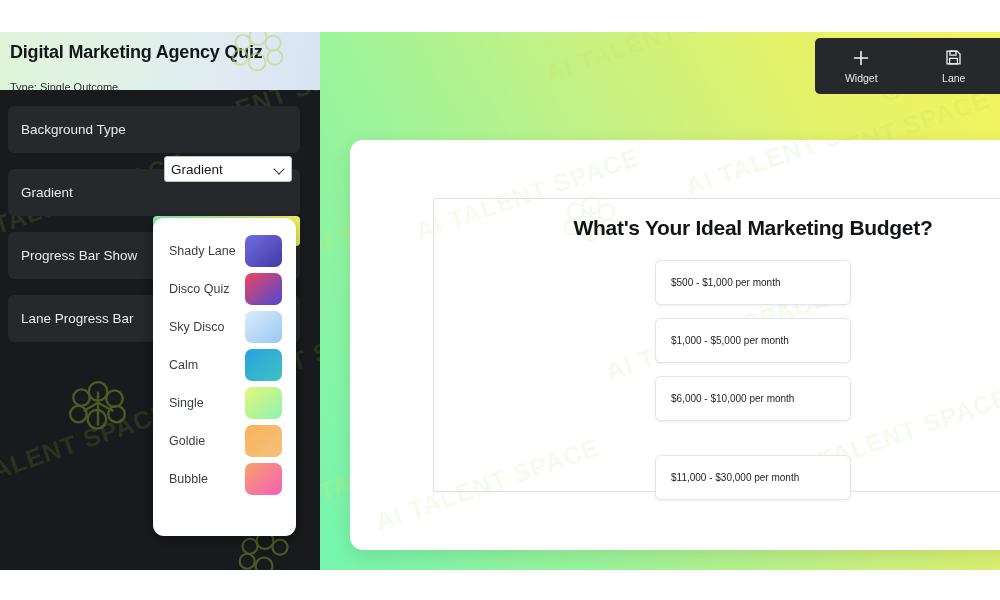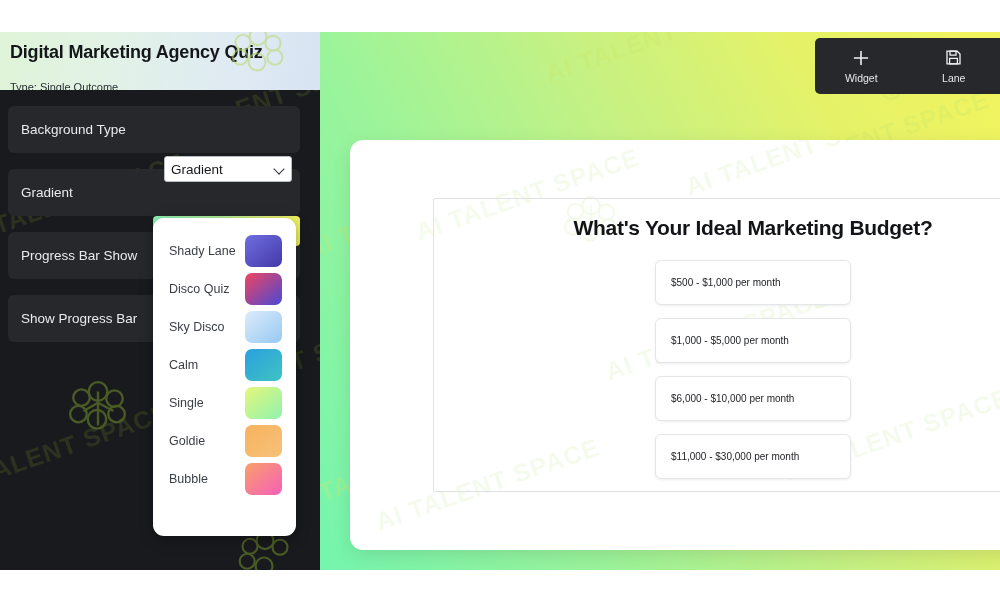--- a/index.html
+++ b/index.html
@@ -113,21 +113,21 @@
   .answers { margin-top:20px; display:flex; flex-direction:column; align-items:center; gap:13px; }
   .answer {
     width:196px; min-width:196px; height:45px;
     background:#fff; border:1px solid #e4e6e9; border-radius:6px;
     box-shadow: 0 1px 3px rgba(0,0,0,.07);
     display:flex; align-items:center; padding-left:15px;
     font-size:10px; color:#1b1d21; white-space:nowrap;
   }
   .answer.w2 { width:196px; }
   .answer.w3 { width:196px; }
-  .answer.w4 { width:196px; }
+  .answer.w4 { width:196px;margin-top:21px; }
 
   
   .wm { position:absolute; inset:0; pointer-events:none; overflow:hidden; }
   .wm-txt {
     position:absolute; font-size:25px; font-weight:bold; letter-spacing:1px;
     transform: rotate(-19deg); white-space:nowrap; font-family:"Liberation Sans",sans-serif;
   }
   .wm-dark .wm-txt { color:#3a4722; opacity:.55; }
   .wm-light .wm-txt { color:#cbe86a; opacity:.30; }
   .wm-card .wm-txt { color:#8fd43a; opacity:.085; }
@@ -272,21 +272,21 @@
         <div class="ctrl-row" style="top:16px;">
           <span class="ctrl-label">Background Type</span>
         </div>
         <div class="ctrl-row" style="top:79px;">
           <span class="ctrl-label">Gradient</span>
         </div>
         <div class="ctrl-row" style="top:142px;">
           <span class="ctrl-label">Progress Bar Show</span>
         </div>
         <div class="ctrl-row" style="top:205px;">
-          <span class="ctrl-label">Show Progress Bar</span>
+          <span class="ctrl-label">Lane Progress Bar</span>
         </div>
       </div>
 
       <div class="select-box">
         <span class="select-value">Gradient</span>
         <span class="chev"></span>
       </div>
 
       <div class="grad-swatch-main" id="gradSwatch" style="background: linear-gradient(100deg, rgb(140, 245, 182) 0%, rgb(182, 242, 154) 45%, rgb(233, 243, 111) 80%, rgb(243, 243, 90) 100%);"></div>
 

